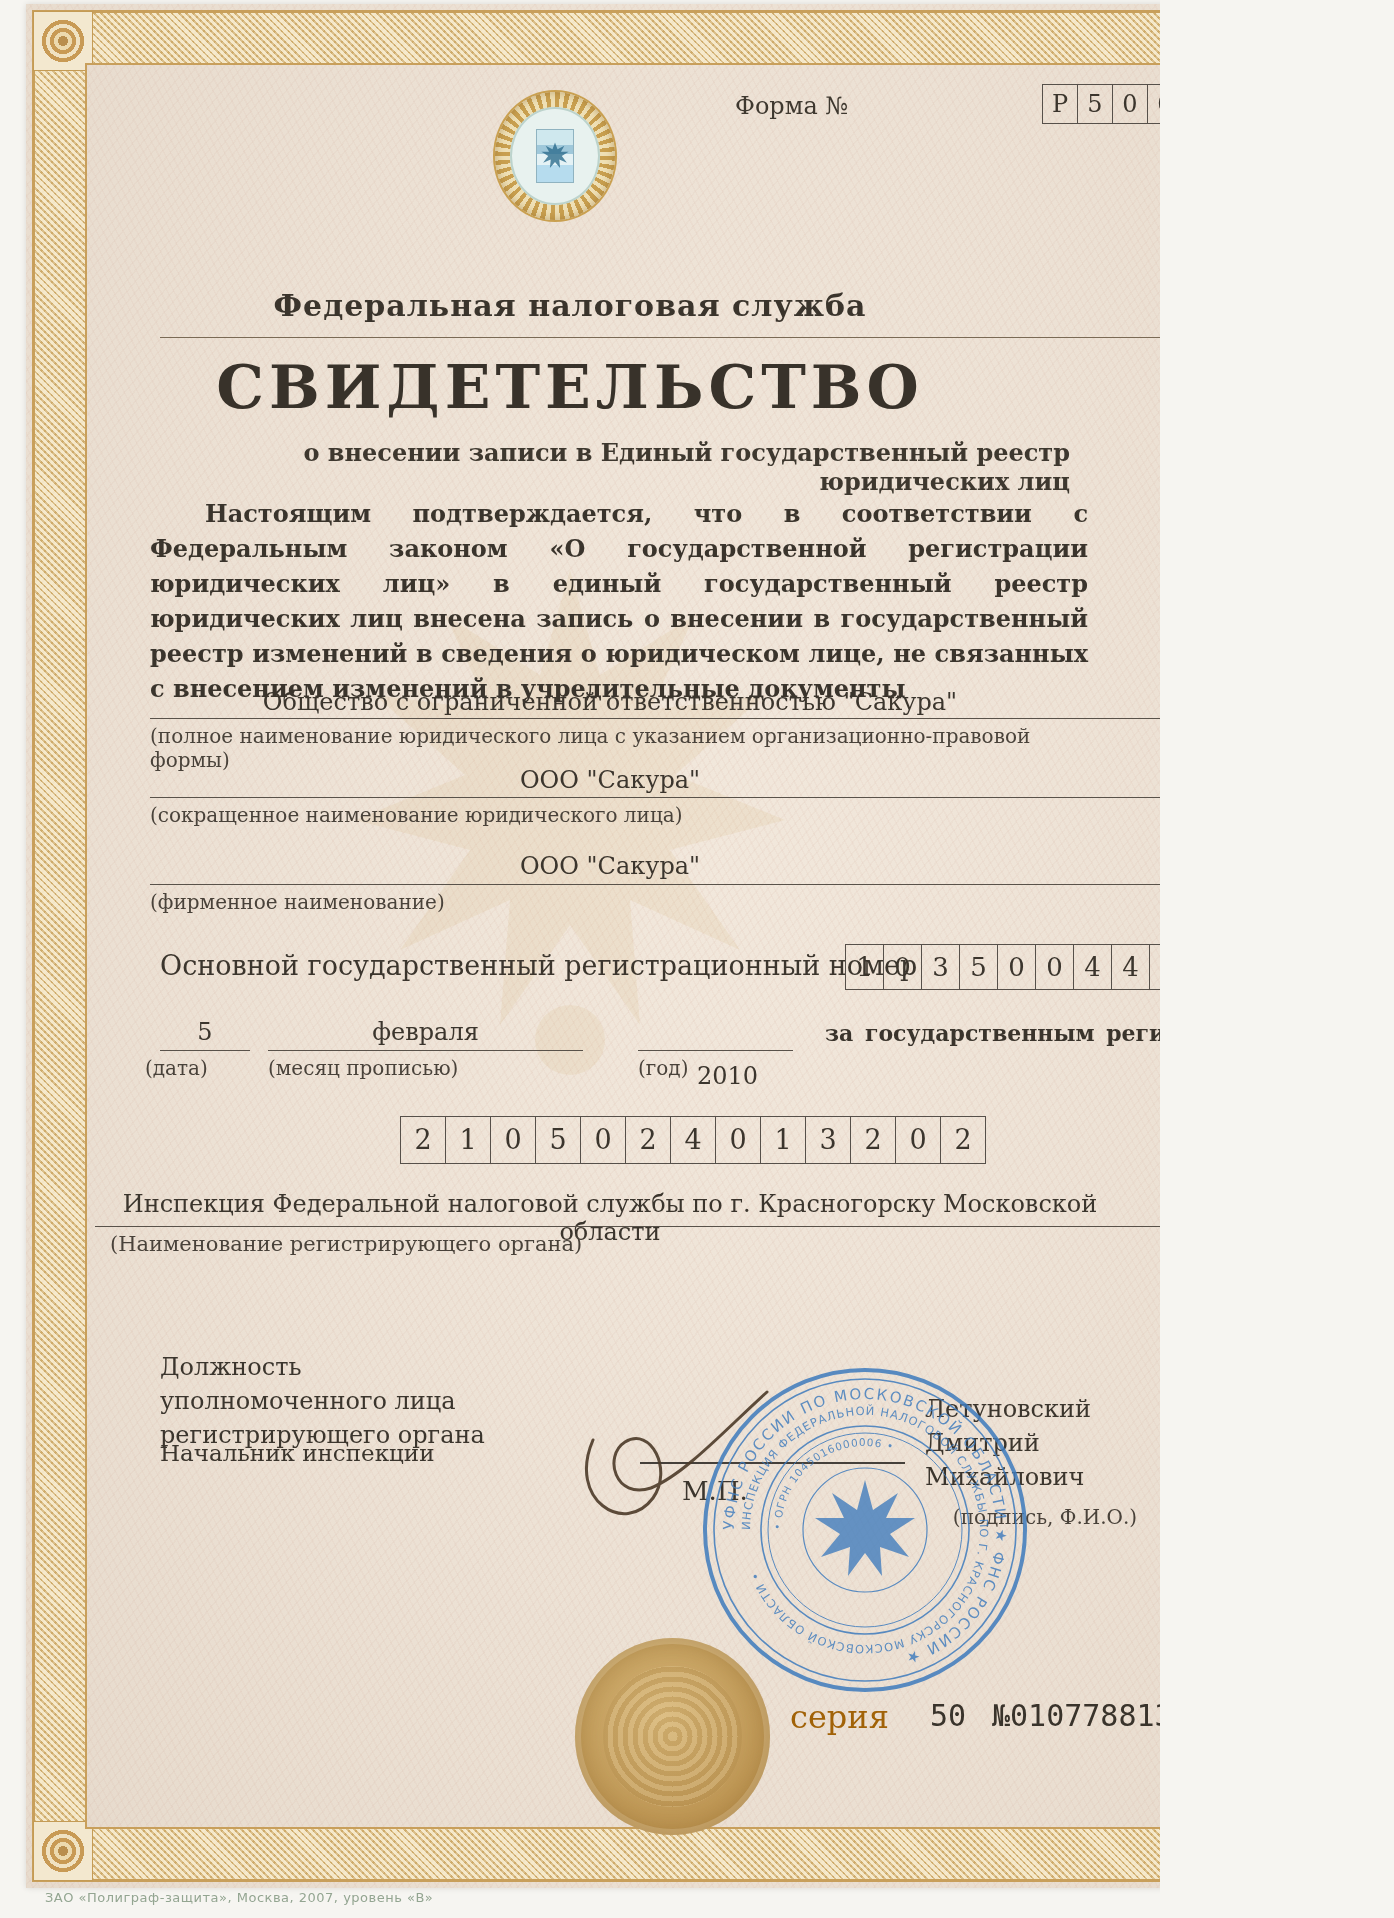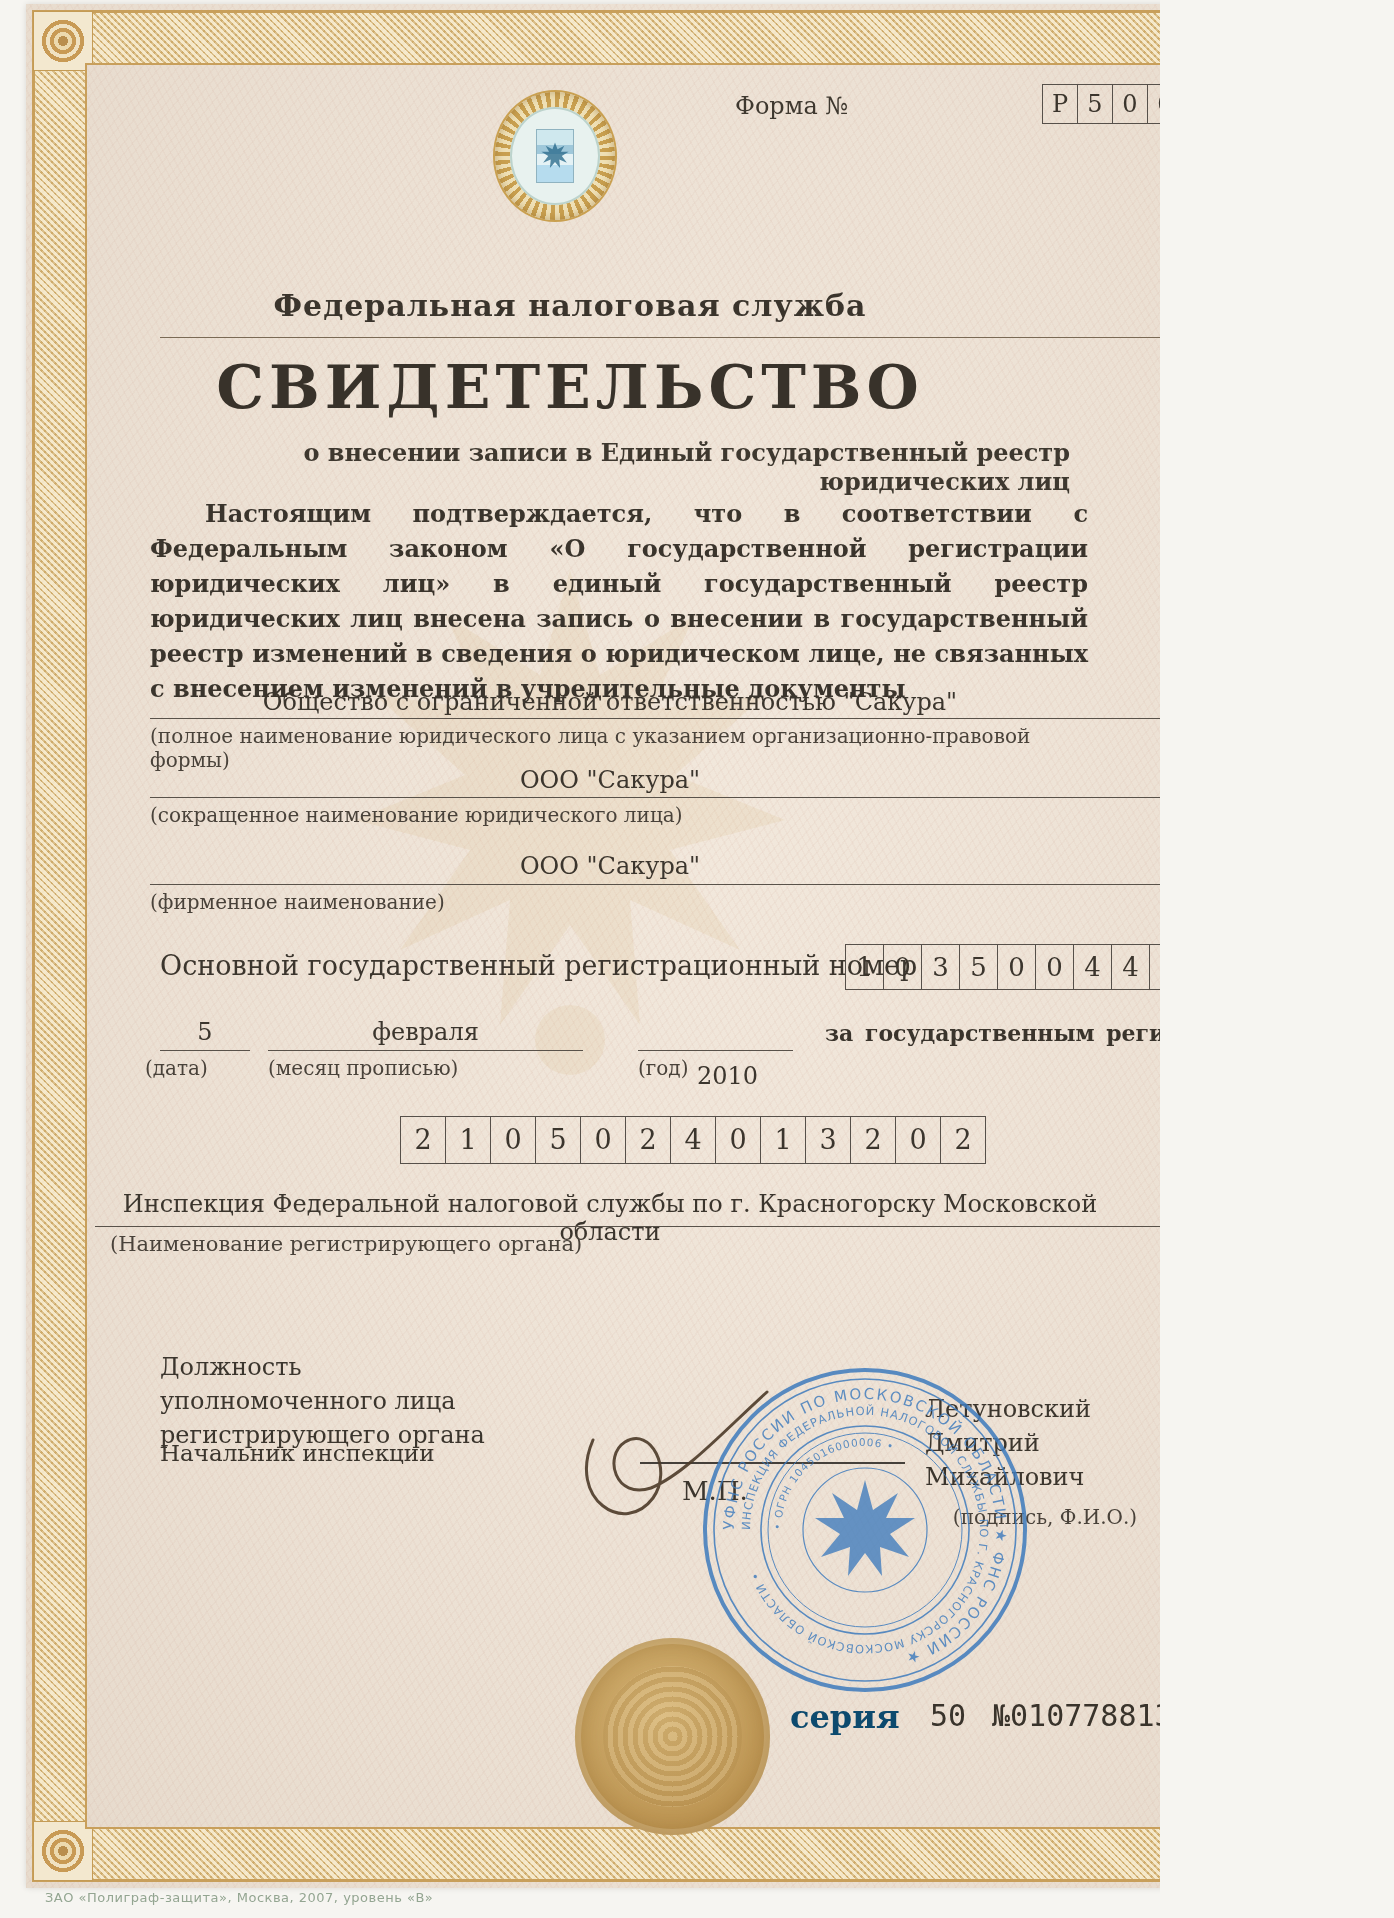--- a/index.html
+++ b/index.html
@@ -106,21 +106,21 @@
 
   .stamp-wrap{left:695px;top:1360px;width:340px;height:340px;}
   .signature-wrap{left:555px;top:1370px;width:330px;height:180px;}
 
   
   .gold-seal{left:575px;top:1638px;width:195px;height:197px;border-radius:50%;
     background:radial-gradient(circle at 45% 40%, #d6b576 0%, #c6a160 45%, #b98f4c 80%, #b08343 100%);
     box-shadow:inset 0 0 0 6px rgba(255,246,222,.18), inset 0 0 28px rgba(110,75,20,.3);}
   .gold-seal-emboss{position:absolute;inset:28px;border-radius:50%;
     background:repeating-radial-gradient(circle, rgba(255,240,210,.16) 0 5px, rgba(140,100,40,.12) 5px 10px);}
-  .series-label{left:790px;top:1698px;font-size:32px;font-weight:bold;color:#0c4a6e;}
+  .series-label{left:790px;top:1698px;font-size:32px;font-weight:normal;color:#a16207;}
   .series-value{left:930px;top:1698px;font-family:"DejaVu Sans Mono", monospace;font-size:30px;color:#39332b;}
   .series-number{left:992px;top:1698px;font-family:"DejaVu Sans Mono", monospace;font-size:30px;color:#39332b;}
 
   .footer-note{left:45px;top:1890px;font-family:"DejaVu Sans", sans-serif;font-size:13px;
     color:#93a591;letter-spacing:.5px;}
 
   .watermark{left:320px;top:540px;width:500px;height:560px;opacity:.10;}
 </style>
 </head>
 <body>

